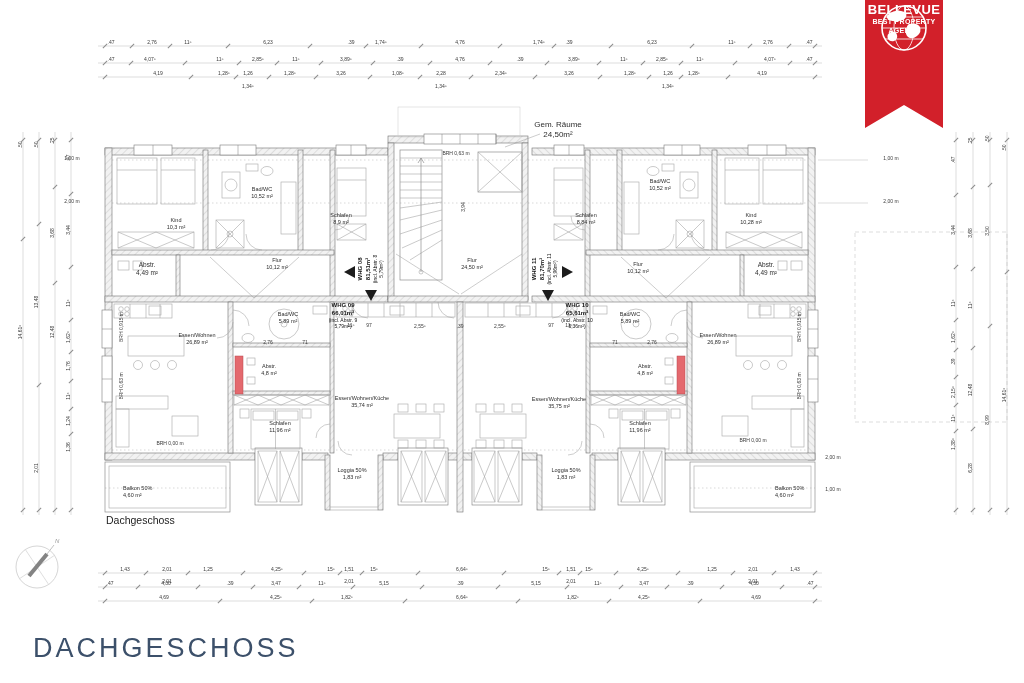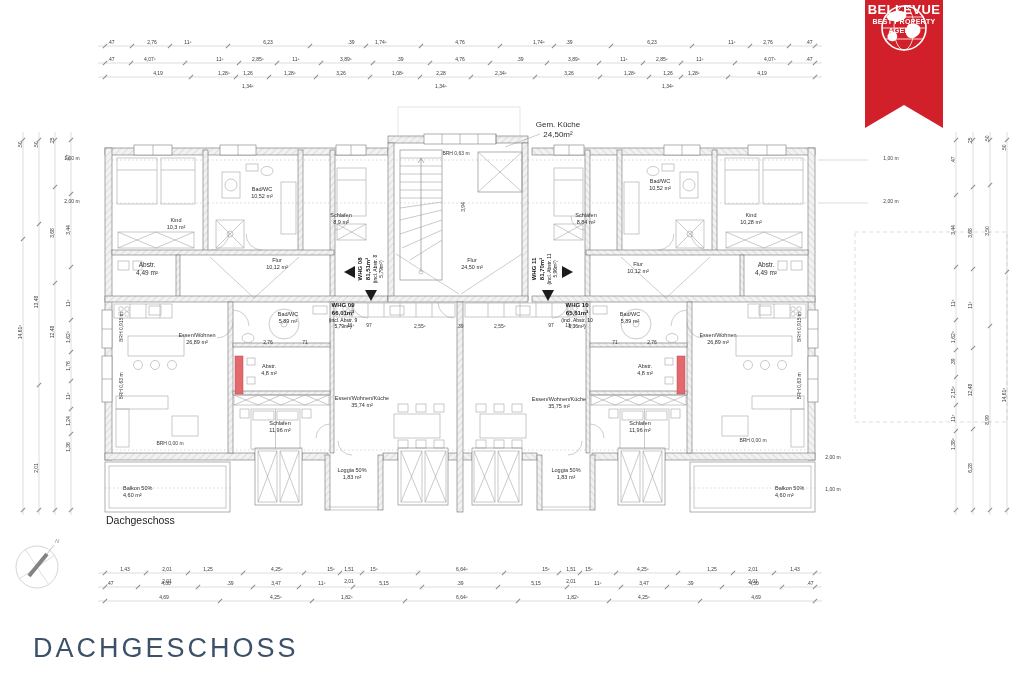--- a/index.html
+++ b/index.html
@@ -232,21 +232,21 @@
 
     <path class="dl" d="M98,46 H822 M98,63 H822 M98,77 H822
                         M98,573 H822 M98,587 H822 M98,601 H822
                         M23,132 V515 M39,132 V515 M55,132 V515 M71,132 V515
                         M956,132 V515 M973,132 V515 M990,132 V515 M1007,132 V515
                         M818,160 H868 M818,203 H868"></path>
   </svg>
 
   <div id="labels">
       <div class="room-label big" style="left: 558px; top: 130px;">
-        <div>Gem. Küche</div>
+        <div>Gem. Räume</div>
         <div>24,50m²</div>
       </div>
       <div class="room-label" style="left: 472px; top: 264px;">
         <div>Flur</div>
         <div>24,50 m²</div>
       </div>
       <div class="room-label" style="left: 176px; top: 224px;">
         <div>Kind</div>
         <div>10,3 m²</div>
       </div>

